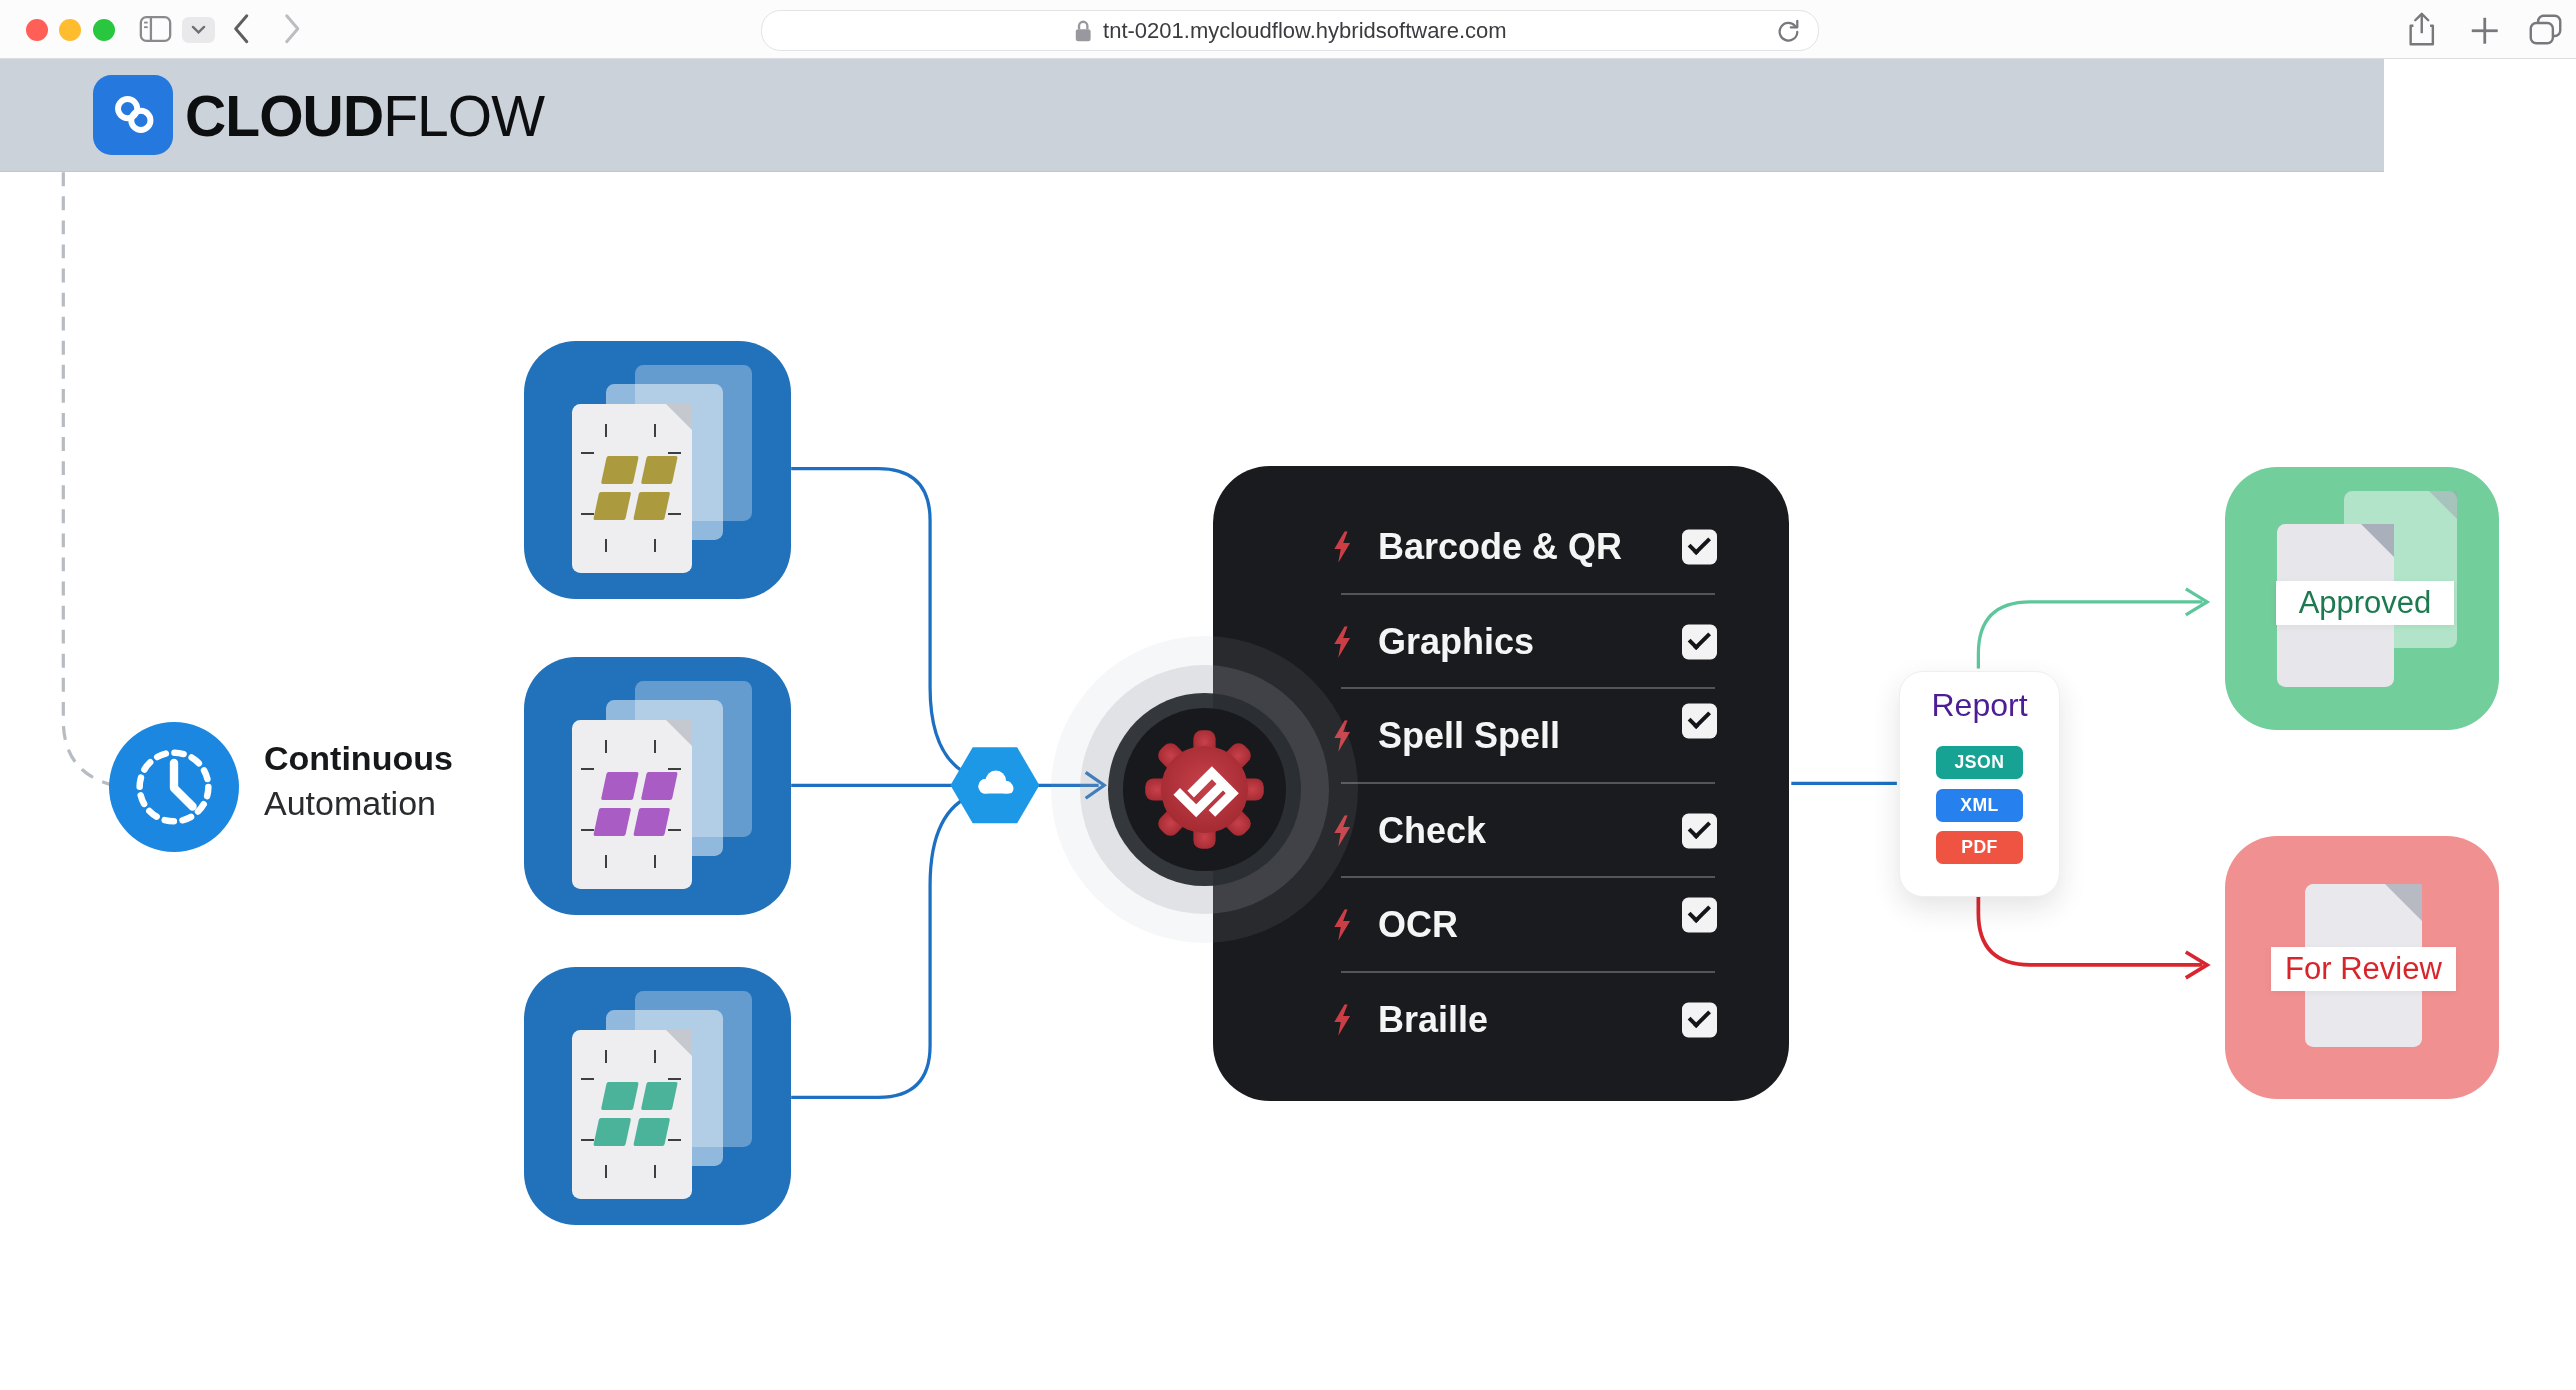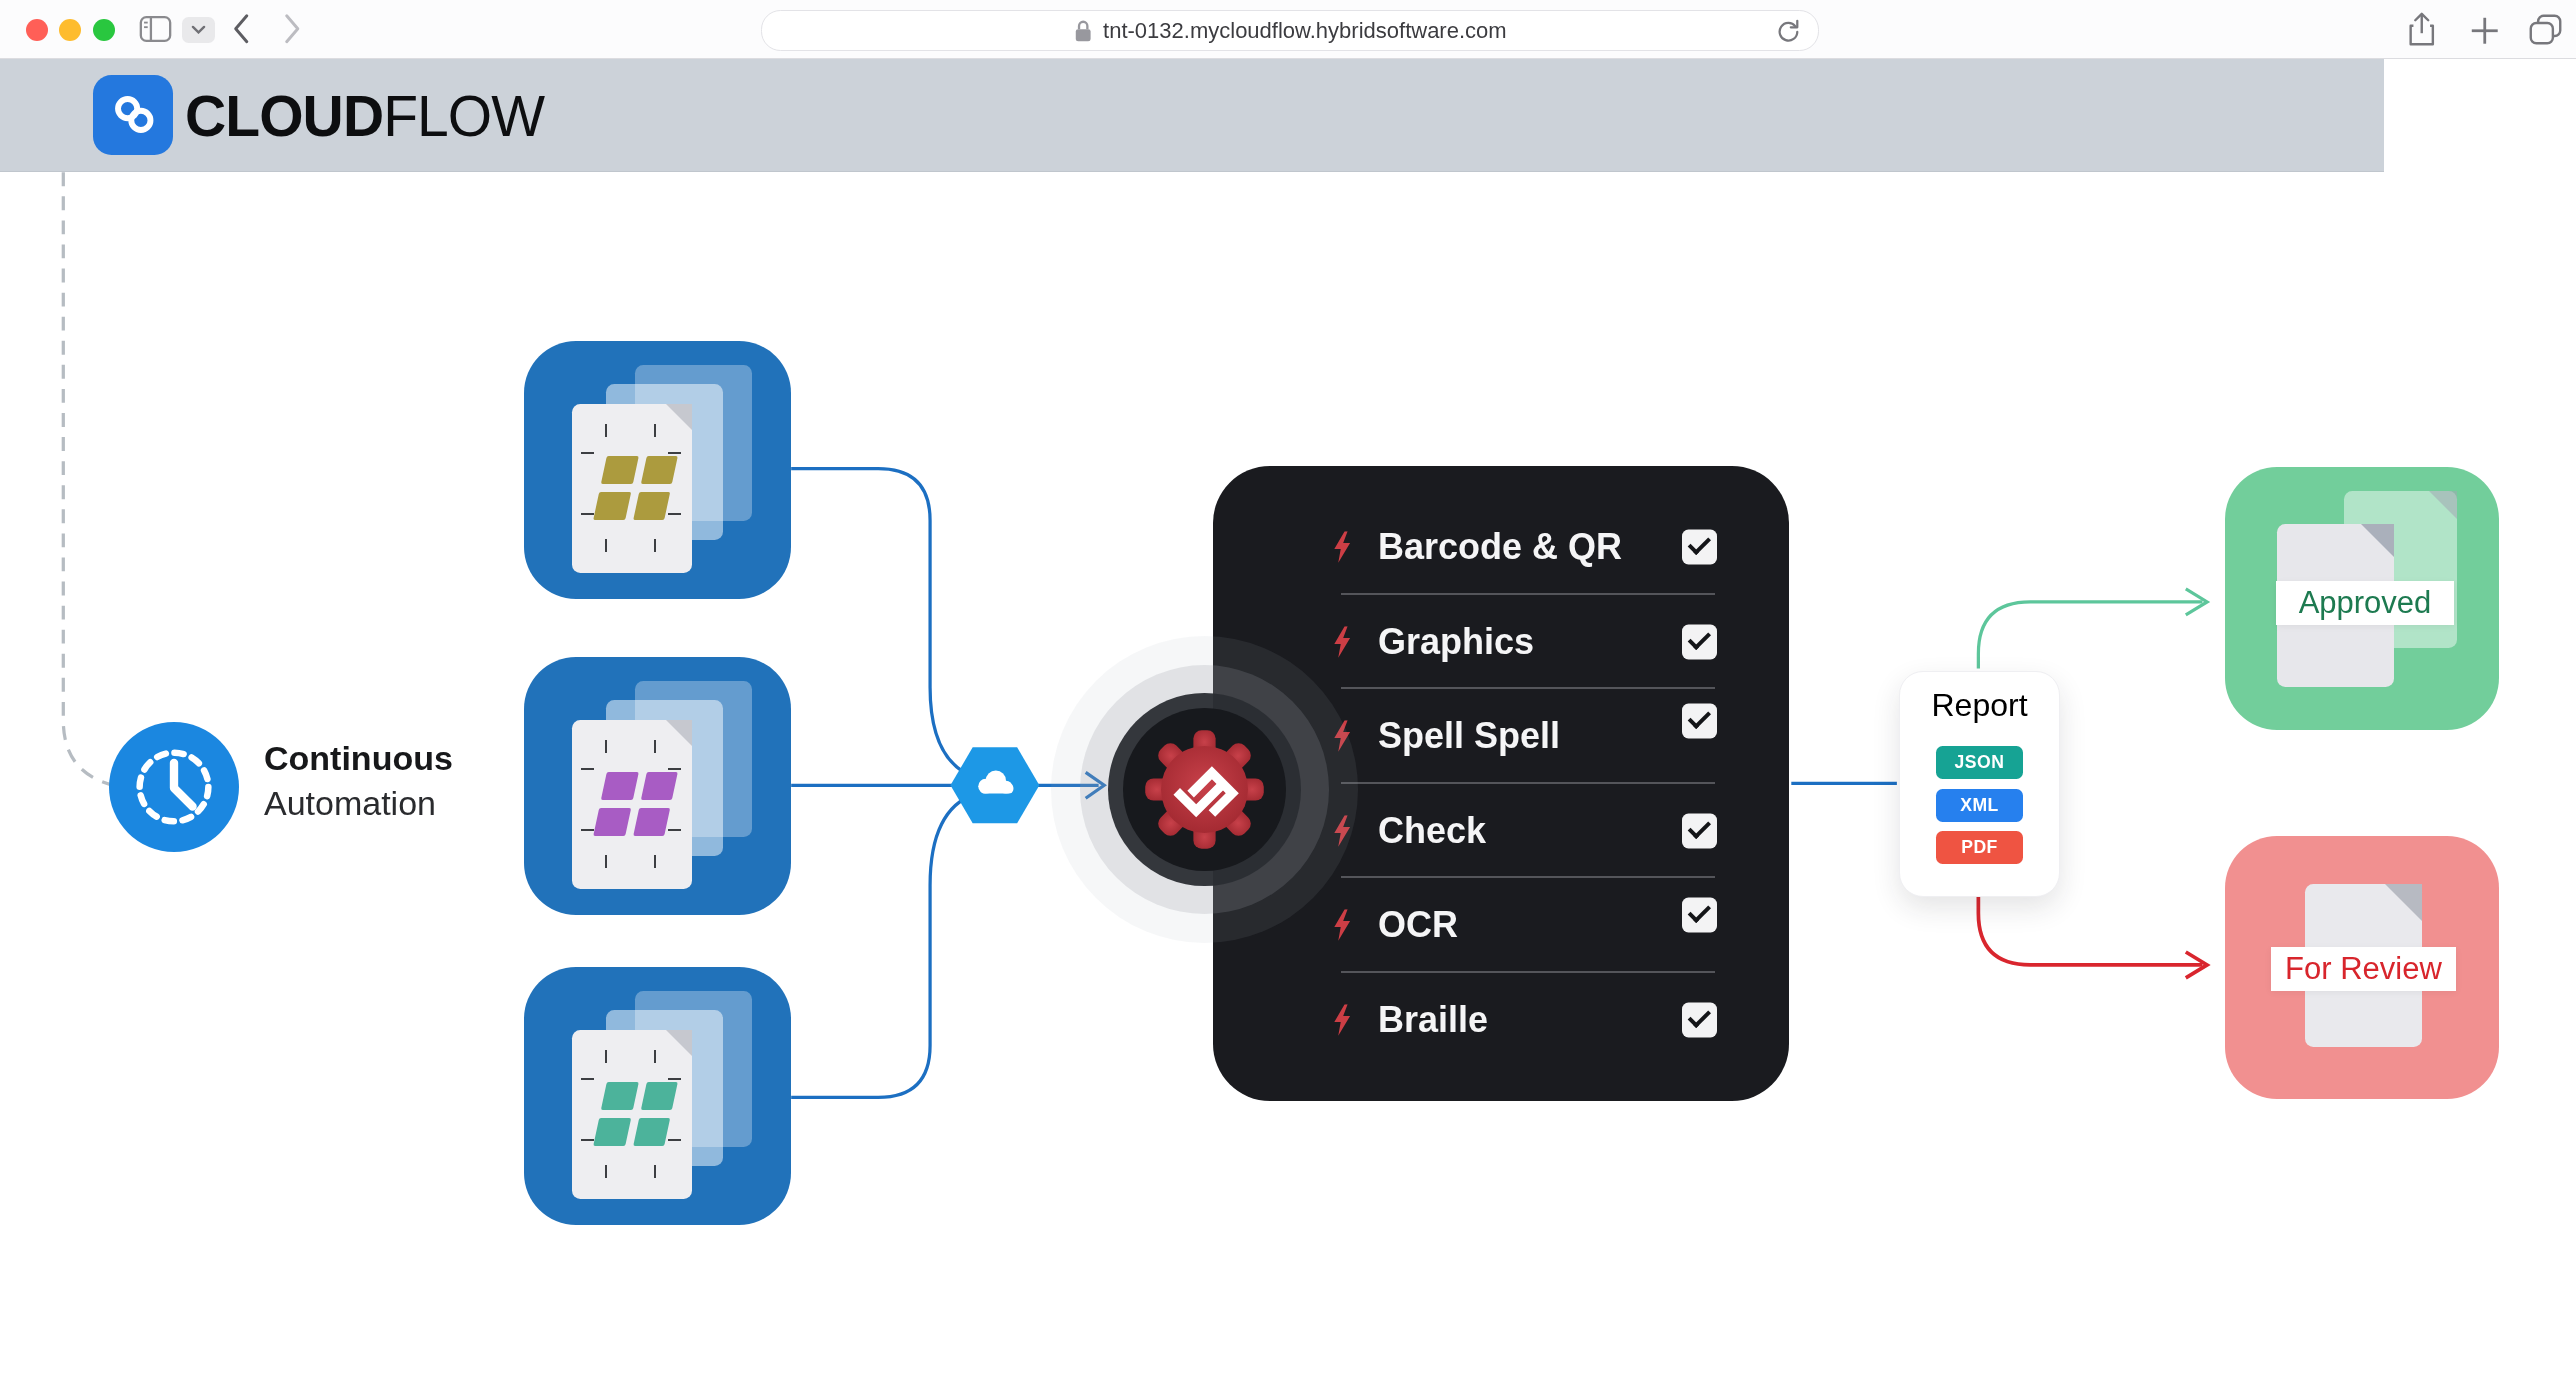--- a/index.html
+++ b/index.html
@@ -40,21 +40,21 @@
   .plabel{position:absolute;left:165px;top:50%;transform:translateY(-50%);font-size:36px;font-weight:bold;color:#f5f5f6;white-space:nowrap;}
   .pcheck{position:absolute;left:469px;top:50%;transform:translateY(-50%);width:35px;height:35px;background:#f3f3f4;border-radius:6.5px;}
   .pcheck::after{content:"";position:absolute;left:7.4px;top:8.3px;width:16.7px;height:8.3px;border-left:4.2px solid #141518;border-bottom:4.2px solid #141518;transform:rotate(-45deg);}
   .pdiv{position:absolute;left:128px;width:374px;height:1.9px;background:#54555a;}
   
   .gear-circle{position:absolute;left:1123px;top:708px;width:163px;height:163px;border-radius:50%;background:#17191d;
      box-shadow:0 0 0 15px rgba(42,45,51,0.95), 0 0 0 43px rgba(150,154,162,0.22), 0 0 0 72px rgba(170,174,182,0.10);z-index:7;}
   
   .report{position:absolute;left:1899px;top:671px;width:159px;height:224px;background:#fff;border:0.9px solid #efeff2;border-radius:24px;
      box-shadow:0 11px 28px rgba(30,34,40,0.12);z-index:6;}
-  .rtitle{position:absolute;left:0;top:15px;width:159px;text-align:center;font-size:32px;color:#000000;}
+  .rtitle{position:absolute;left:0;top:15px;width:159px;text-align:center;font-size:32px;color:#4c1d95;}
   .badge{position:absolute;left:36px;width:87px;height:33px;border-radius:6.5px;color:#fff;font-size:17.6px;font-weight:bold;letter-spacing:0.5px;
      display:flex;align-items:center;justify-content:center;}
   
   .outcard{position:absolute;left:2225px;width:274px;height:263px;border-radius:52px;z-index:6;}
   .banner{position:absolute;height:44px;background:#ffffff;box-shadow:0 1.9px 7.4px rgba(0,0,0,0.06);display:flex;align-items:center;justify-content:center;font-size:31px;z-index:3;}
 </style>
 </head>
 <body>
 
 <div class="stage">
@@ -110,21 +110,21 @@
     </svg>
     <svg class="navicon" style="left:283px;top:13px" width="18.5" height="31.5" viewBox="0 0 20 34">
       <path d="M4 3 L16 17 L4 31" fill="none" stroke="#bcbcc1" stroke-width="3.2" stroke-linecap="round" stroke-linejoin="round"></path>
     </svg>
 
     <div class="urlpill">
       <svg width="20.4" height="26" viewBox="0 0 22 28">
         <rect x="3" y="12" width="16" height="13" rx="2.5" fill="#98989e"></rect>
         <path d="M6.5 12 V8.5 a4.5 4.5 0 0 1 9 0 V12" fill="none" stroke="#98989e" stroke-width="2.5"></path>
       </svg>
-      <span class="urltext">tnt-0132.mycloudflow.hybridsoftware.com</span>
+      <span class="urltext">tnt-0201.mycloudflow.hybridsoftware.com</span>
       <svg class="reload" width="26" height="26" viewBox="0 0 28 28">
         <path d="M22 9 a9.5 9.5 0 1 0 2 6" fill="none" stroke="#77777c" stroke-width="2.4" stroke-linecap="round"></path>
         <path d="M24 3 V10 H17" fill="none" stroke="#77777c" stroke-width="2.4" stroke-linecap="round" stroke-linejoin="round"></path>
       </svg>
     </div>
 
     <svg class="navicon" style="left:2406px;top:11px" width="31.5" height="37" viewBox="0 0 34 40">
       <path d="M8 16 H5 V36 H29 V16 H26" fill="none" stroke="#77777c" stroke-width="2.6" stroke-linejoin="round"></path>
       <line x1="17" y1="4" x2="17" y2="24" stroke="#77777c" stroke-width="2.6"></line>
       <path d="M10 10 L17 3 L24 10" fill="none" stroke="#77777c" stroke-width="2.6" stroke-linecap="round" stroke-linejoin="round"></path>

